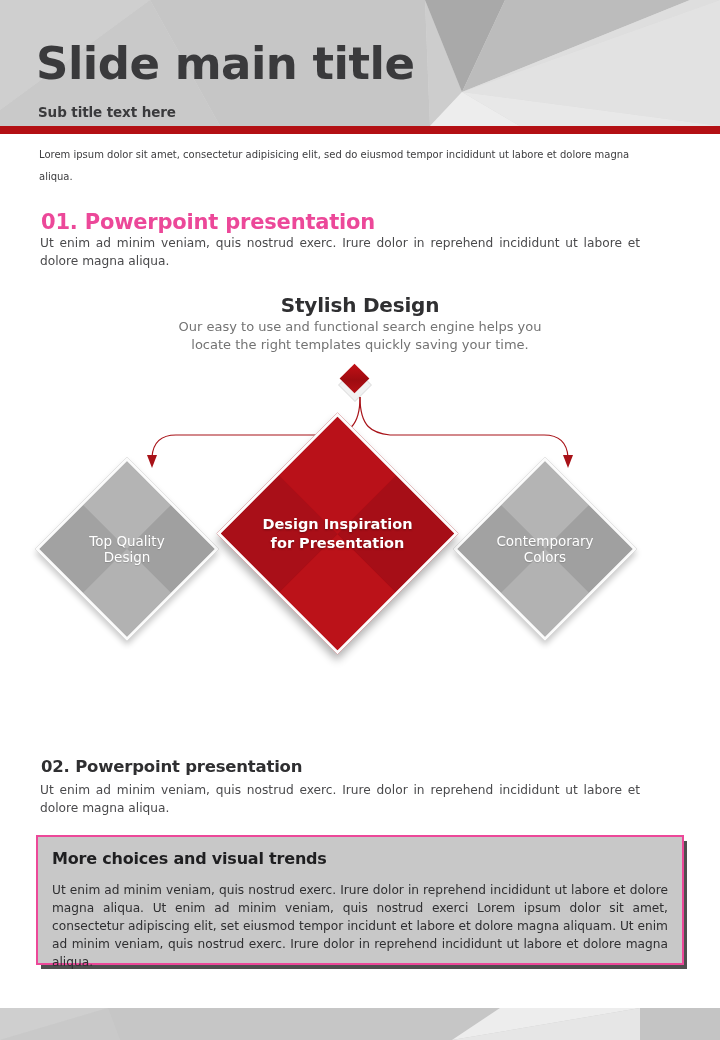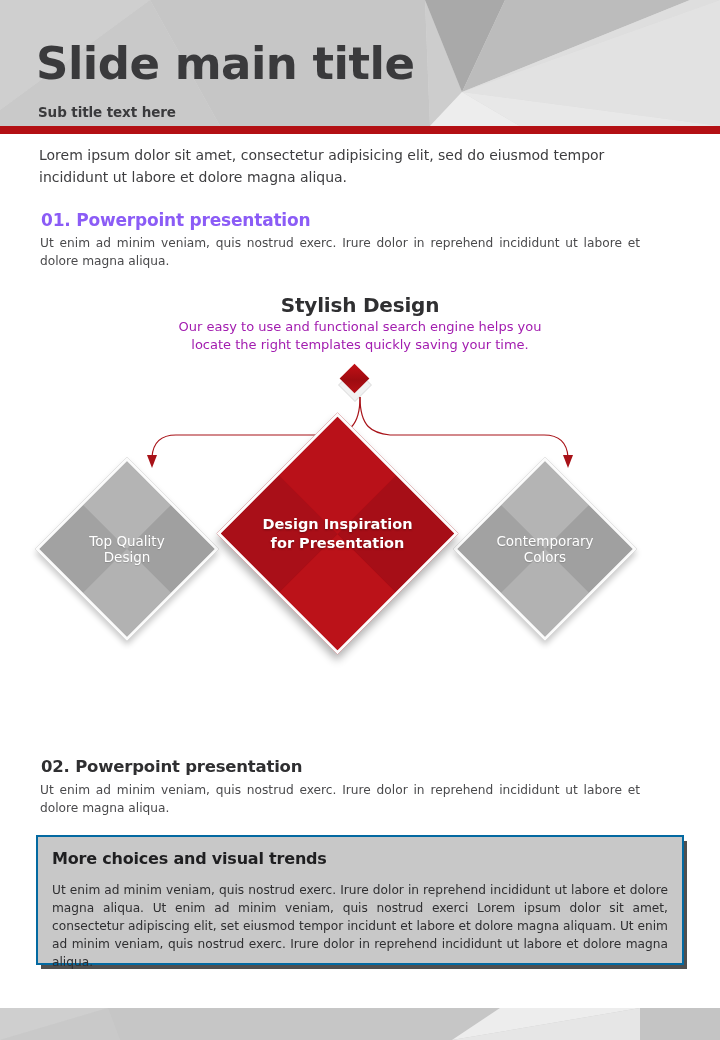--- a/index.html
+++ b/index.html
@@ -52,30 +52,30 @@
     left: 0; top: 126px;
     width: 720px; height: 8px;
     background: #b31014;
   }
 
   
   .intro {
     position: absolute;
     left: 39px; top: 144px;
     width: 600px;
-    font-size: 14px;
+    font-size: 10px;
     line-height: 22px;
     color: #3d3d3f;
   }
   .sec1-head {
     position: absolute;
     left: 41px; top: 210px;
-    font-size: 17px;
-    font-weight: bold;
-    color: #8b5cf6;
+    font-size: 21px;
+    font-weight: bold;
+    color: #ec4899;
     letter-spacing: -0.2px;
   }
   .sec1-body {
     position: absolute;
     left: 40px; top: 234px;
     width: 600px;
     font-size: 12.2px;
     line-height: 18px;
     color: #4a4a4c;
     text-align: justify;
@@ -114,21 +114,21 @@
     color: #2f2f31;
     letter-spacing: -0.2px;
   }
   .diagram-sub {
     position: absolute;
     left: 160px; top: 33px;
     width: 400px;
     text-align: center;
     font-size: 13px;
     line-height: 18px;
-    color: #a21caf;
+    color: #737373;
   }
 
   .mini-diamond-wrap {
     position: absolute;
     left: 340px; top: 366px;
     width: 40px; height: 34px;
   }
   .mini-shadow {
     position: absolute;
     left: 3px; top: 7px;
@@ -207,21 +207,21 @@
     line-height: 19px;
     text-shadow: 0 1px 2px rgba(0,0,0,0.35);
   }
 
   
   .callout {
     position: absolute;
     left: 36px; top: 835px;
     width: 648px; height: 130px;
     background: #c8c8c8;
-    border: 2px solid #0369a1;
+    border: 2px solid #ec4899;
     box-sizing: border-box;
     box-shadow: 4px 5px 0 -1px rgba(20,20,20,0.75);
   }
   .callout-title {
     position: absolute;
     left: 14px; top: 12px;
     font-size: 16px;
     font-weight: bold;
     color: #1f1f21;
     letter-spacing: -0.2px;

